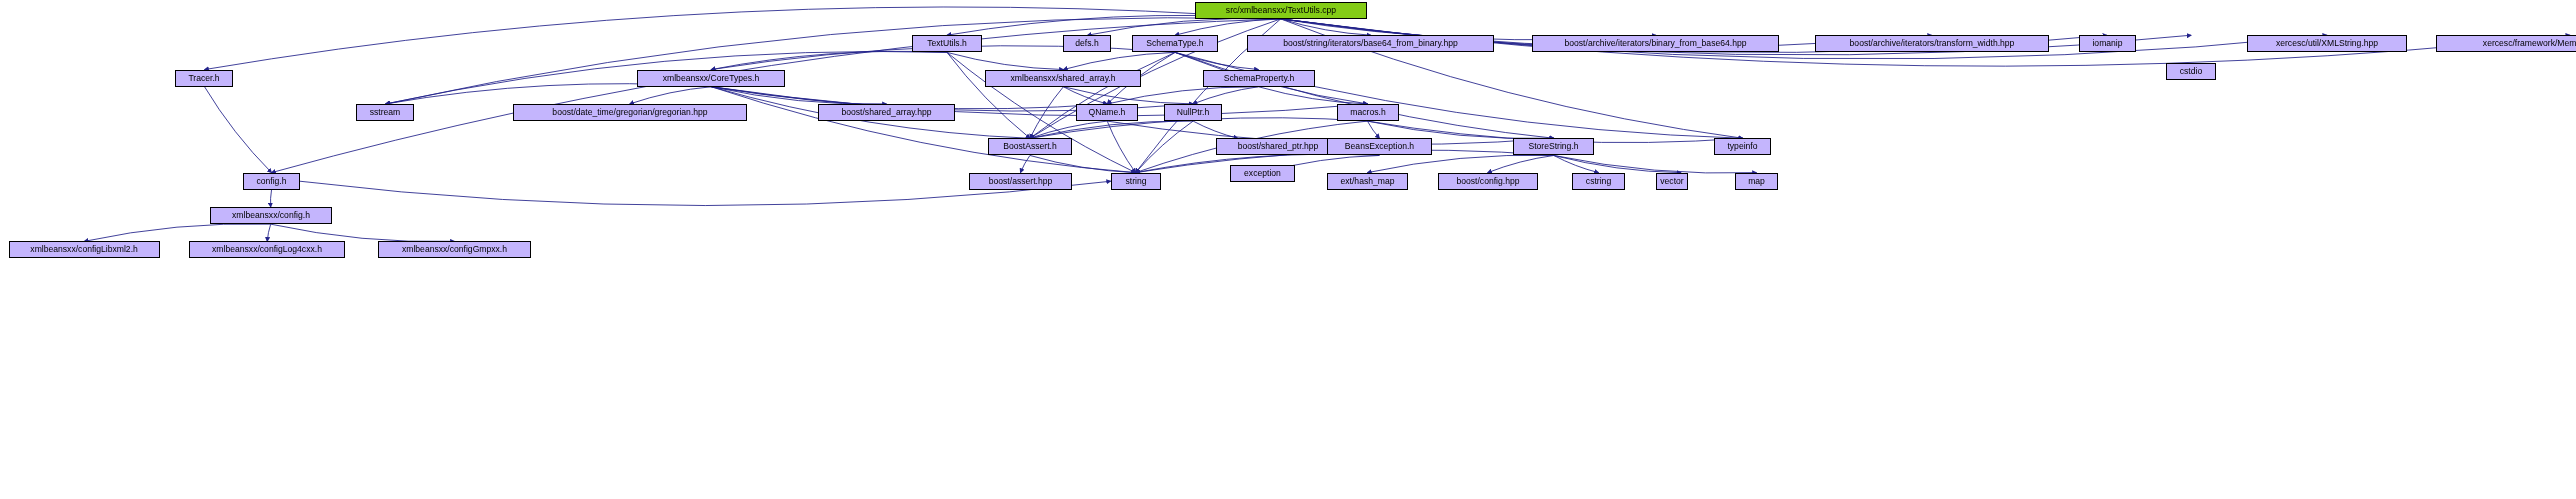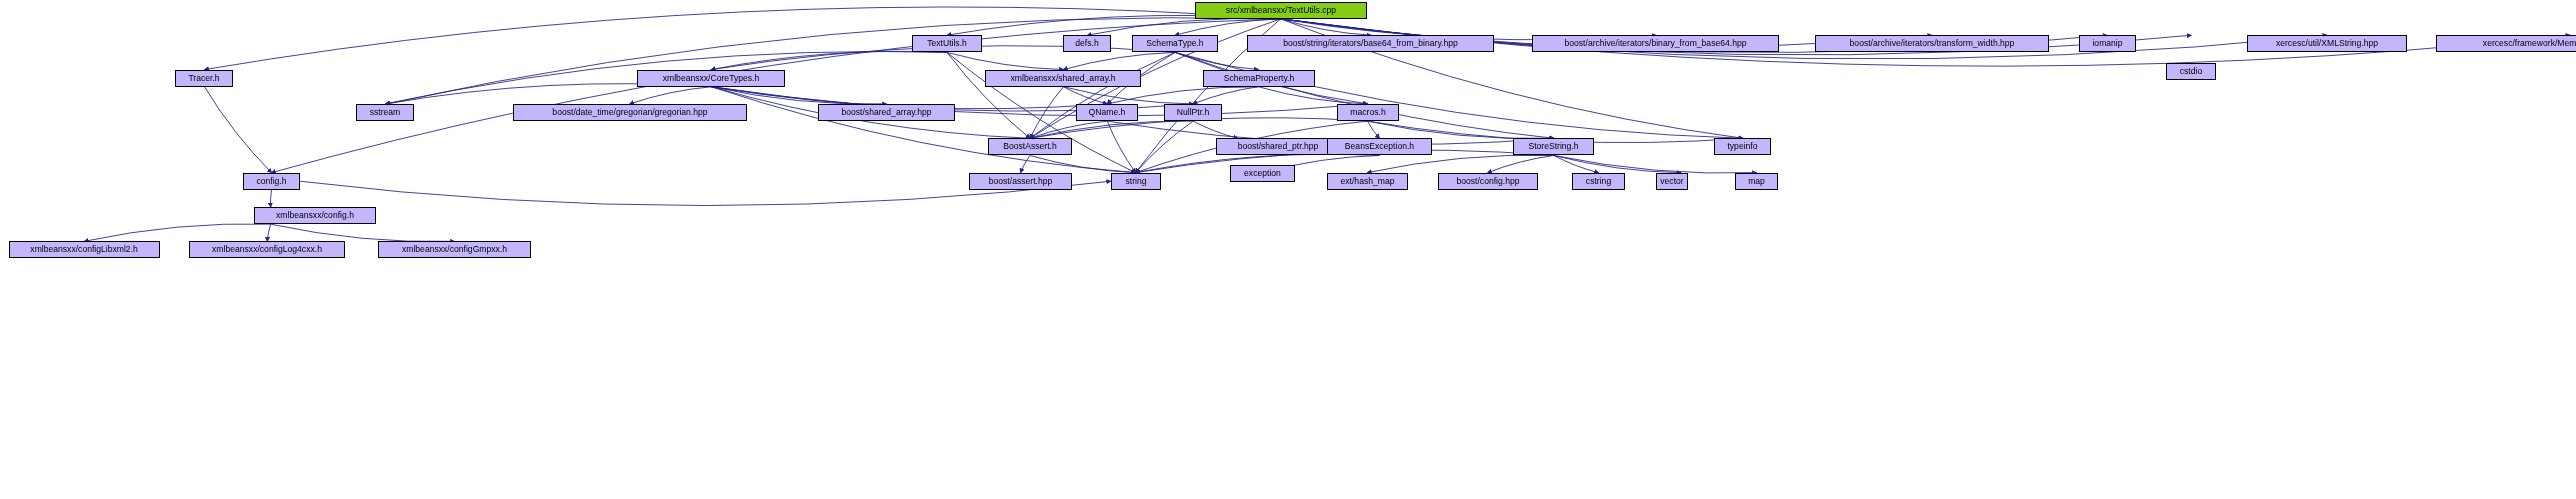--- a/index.html
+++ b/index.html
@@ -224,21 +224,21 @@
     </div>
     <div class="node" style="left: 1572px; top: 173px; width: 53px;">
       <span>cstring</span>
     </div>
     <div class="node" style="left: 1656px; top: 173px; width: 32px;">
       <span>vector</span>
     </div>
     <div class="node" style="left: 1735px; top: 173px; width: 43px;">
       <span>map</span>
     </div>
-    <div class="node" style="left: 210px; top: 207px; width: 122px; margin-left: 44px;">
+    <div class="node" style="left: 210px; top: 207px; width: 122px;">
       <span>xmlbeansxx/config.h</span>
     </div>
     <div class="node" style="left: 8.6px; top: 241px; width: 151px;">
       <span>xmlbeansxx/configLibxml2.h</span>
     </div>
     <div class="node" style="left: 189px; top: 241px; width: 156px;">
       <span>xmlbeansxx/configLog4cxx.h</span>
     </div>
     <div class="node" style="left: 378px; top: 241px; width: 153px;">
       <span>xmlbeansxx/configGmpxx.h</span>

